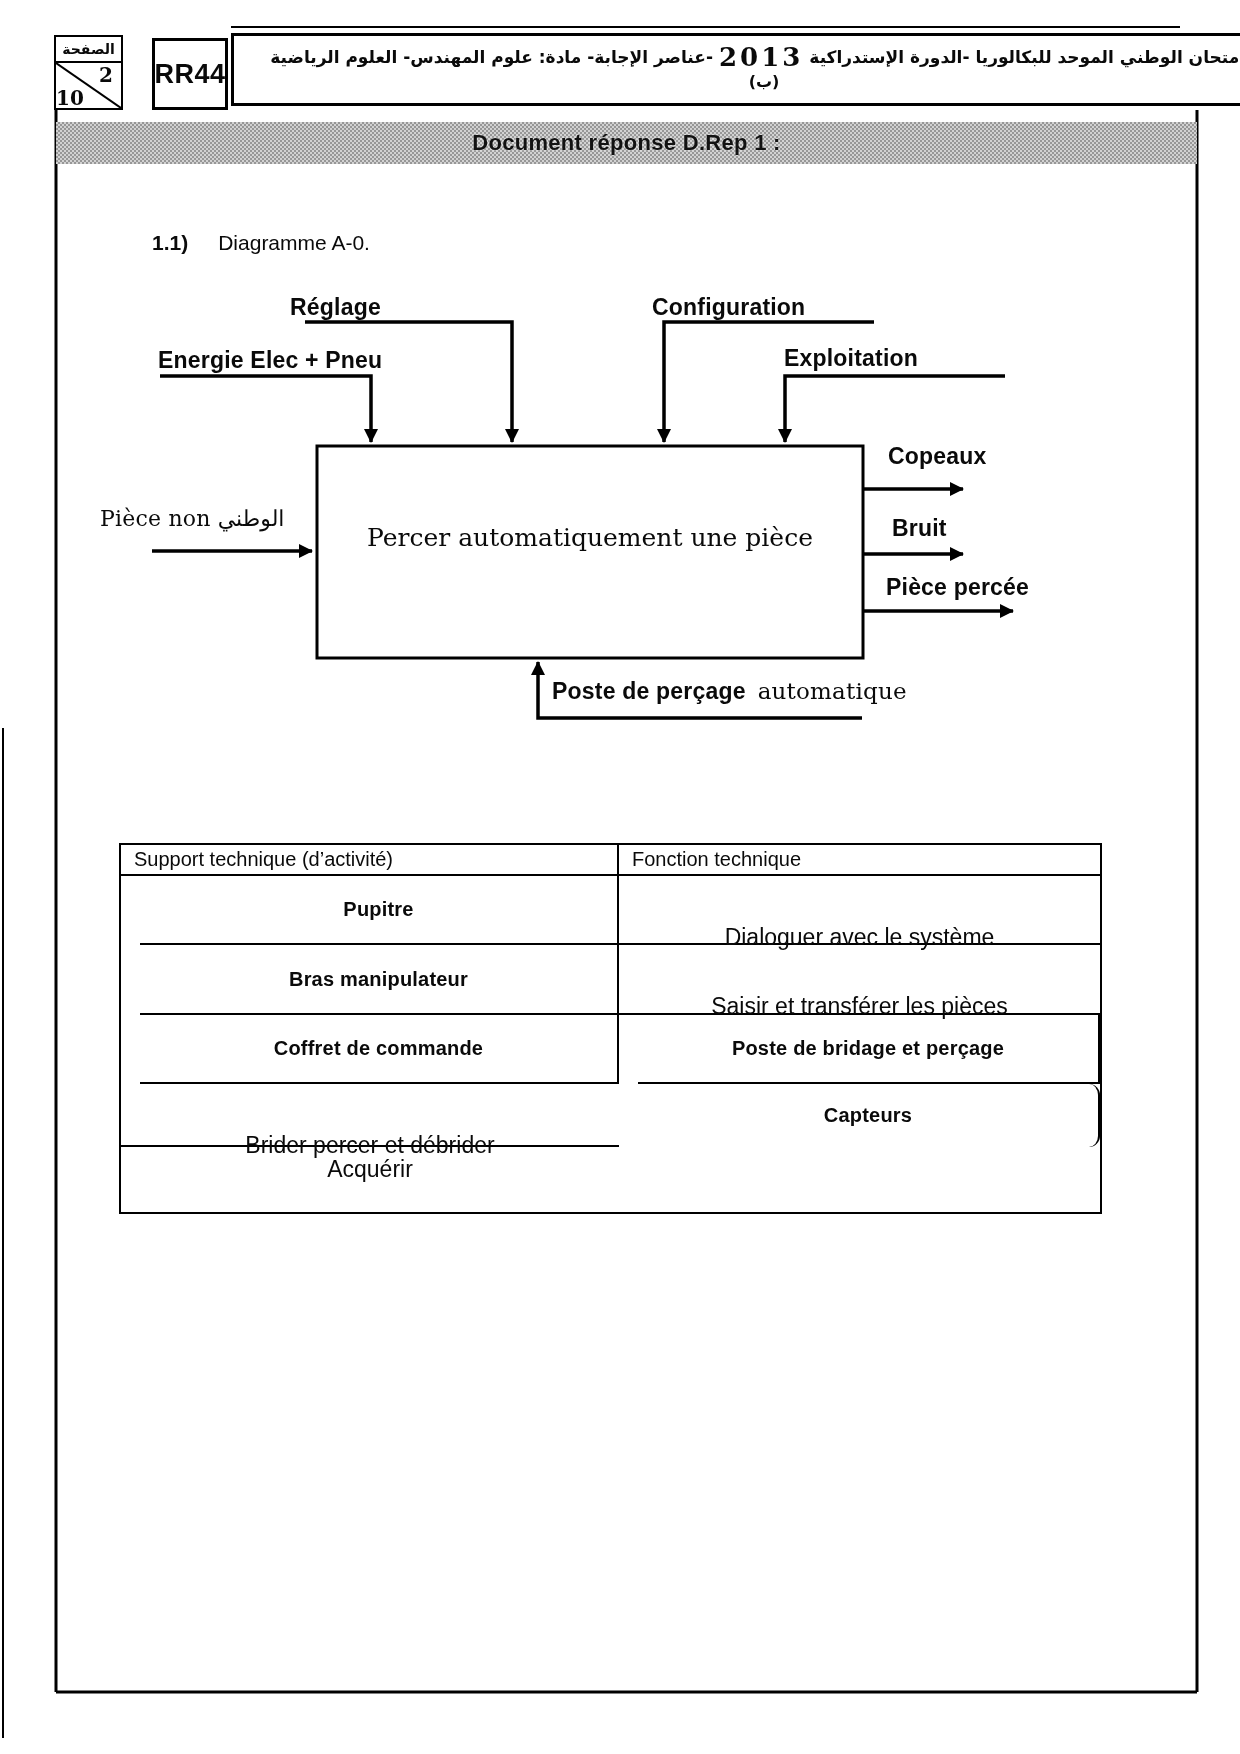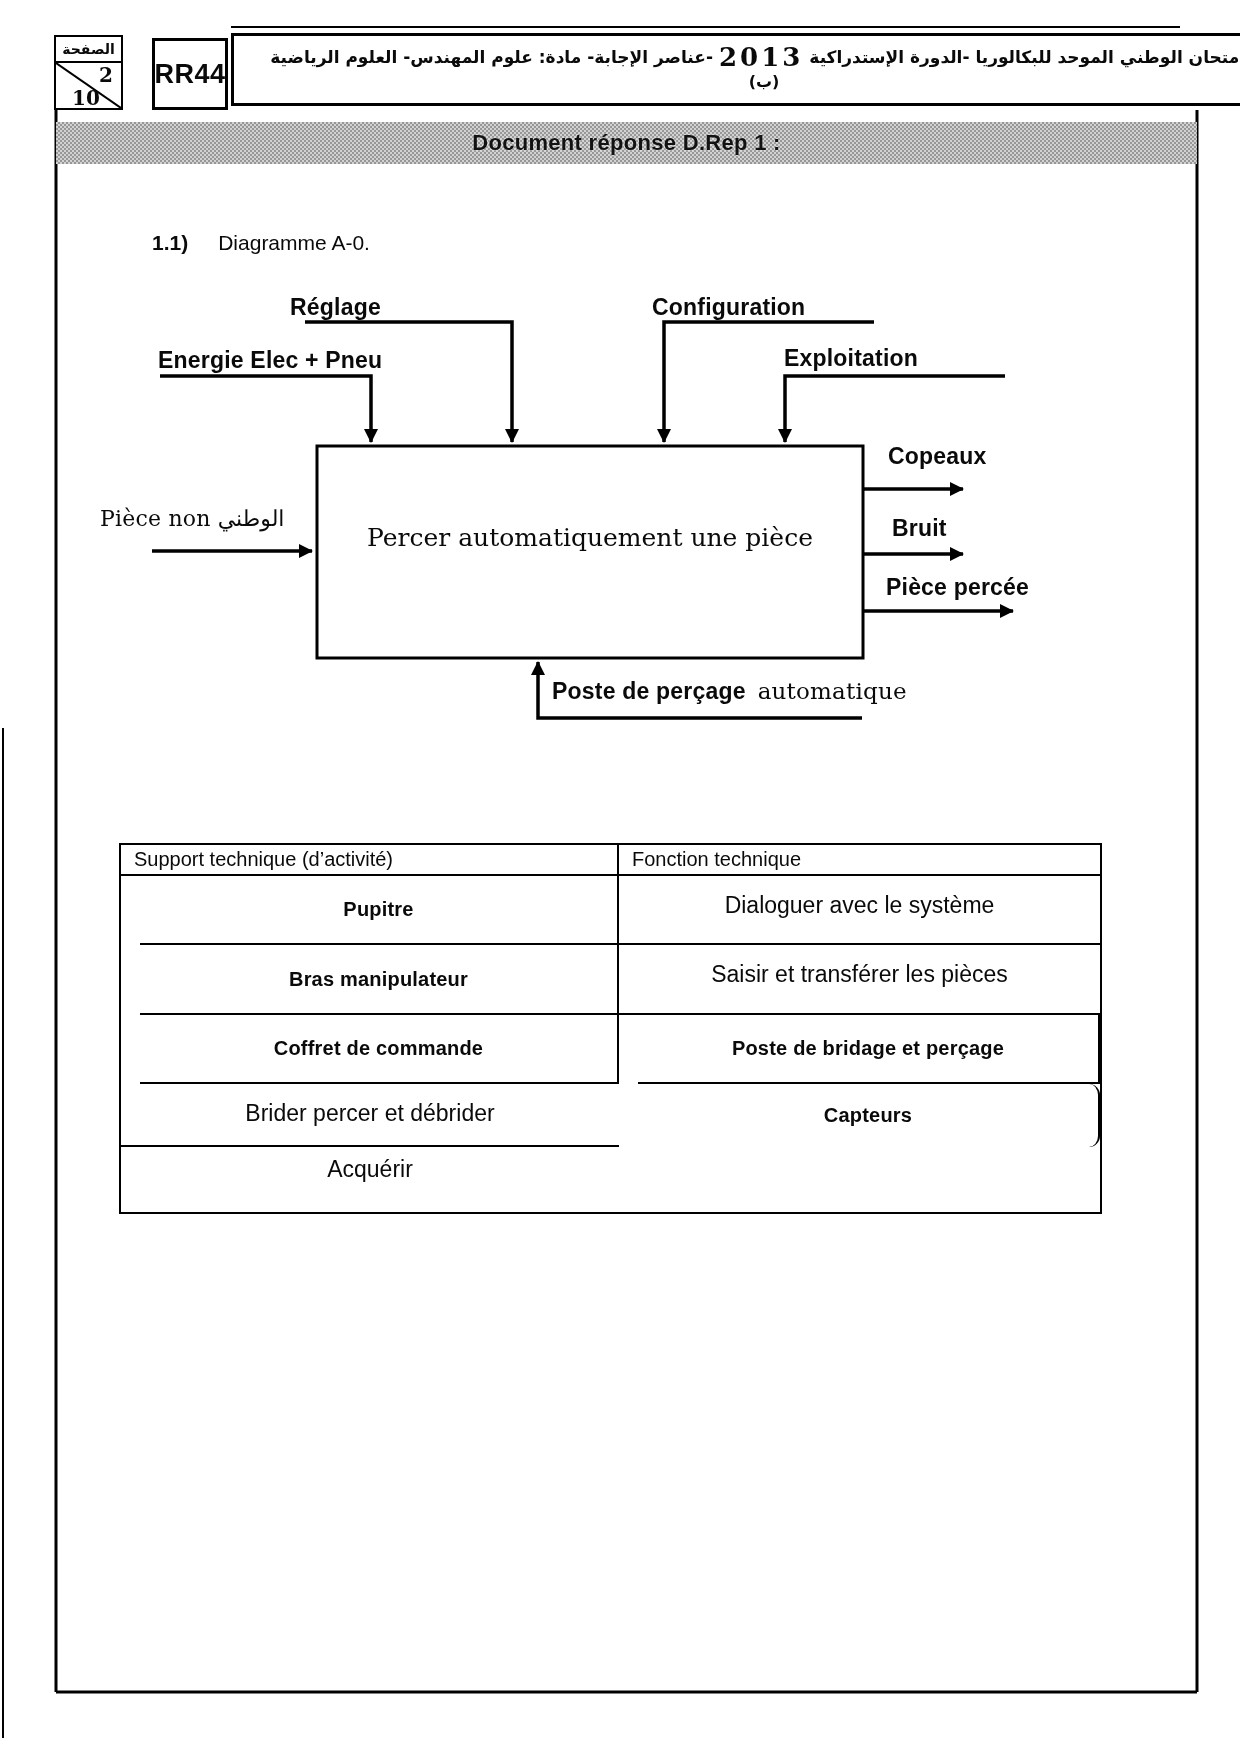--- a/index.html
+++ b/index.html
@@ -9,21 +9,21 @@
   
   .pagebox{position:absolute;left:54px;top:35px;width:69px;height:75px;
            border:2px solid #000;box-sizing:border-box;}
   .pagebox .cap{height:24px;border-bottom:2px solid #000;display:flex;align-items:center;
                 justify-content:center;font-family:"DejaVu Sans",sans-serif;font-weight:700;
                 font-size:14px;direction:rtl;}
   .pagebox .nums{position:relative;height:45px;}
   .pagebox .nums svg{position:absolute;inset:0;}
   .pagebox .num2{position:absolute;right:8px;top:0px;font-family:"DejaVu Serif",serif;
                  font-weight:700;font-size:20px;}
-  .pagebox .num10{position:absolute;left:16px;bottom:-2px;font-family:"DejaVu Serif",serif;
+  .pagebox .num10{position:absolute;left:0;bottom:-2px;font-family:"DejaVu Serif",serif;
                  font-weight:700;font-size:20px;}
   .codebox{position:absolute;left:152px;top:38px;width:76px;height:72px;border:3px solid #000;
            box-sizing:border-box;display:flex;align-items:center;justify-content:center;
            font-weight:700;font-size:27px;letter-spacing:0.5px;}
   .titlebox{position:absolute;left:231px;top:33px;width:1066px;height:73px;border:3px solid #000;
             box-sizing:border-box;direction:rtl;text-align:center;padding-top:6px;}
   .titlebox .l1{font-family:"DejaVu Sans",sans-serif;font-weight:700;font-size:17px;
                 white-space:nowrap;}
   .titlebox .year{display:inline-block;direction:ltr;font-family:"DejaVu Serif",serif;
                   font-weight:700;font-size:26px;letter-spacing:3px;vertical-align:-3px;
@@ -58,21 +58,21 @@
   .tbl{position:absolute;left:119px;top:843px;width:983px;border:2px solid #000;
        box-sizing:border-box;display:grid;grid-template-columns:498px 1fr;
        grid-template-rows:31px 69px 70px 69px 63px 65px;}
   .tbl .c{border-bottom:2px solid #000;box-sizing:border-box;position:relative;}
   .tbl .c.left{border-right:2px solid #000;}
   .tbl .c.last{border-bottom:none;border-radius:11px;}
   .tbl .hcell{display:flex;align-items:center;padding-left:13px;font-size:20px;}
   .tbl .scell{display:flex;align-items:center;justify-content:center;text-align:center;
               font-weight:700;font-size:20px;letter-spacing:0.2px;margin-left:19px;}
   .tbl .fcell{display:flex;justify-content:center;font-size:23px;}
-  .tbl .va-top{align-items:flex-start;padding-top:16px;}
+  .tbl .va-top{align-items:flex-start;padding-top:16px;margin-top:32px;}
   .tbl .va-top2{align-items:flex-start;padding-top:9px;}
   .tbl .va-bottom{align-items:flex-end;padding-bottom:5px;}
 </style>
 </head>
 <body>
 
 <svg class="overlay" width="1240" height="1754" viewBox="0 0 1240 1754">
   <defs>
     <marker id="arr" markerWidth="16" markerHeight="16" refX="13" refY="7" orient="auto" markerUnits="userSpaceOnUse">
       <path d="M0,0 L14,7 L0,14 z" fill="#000"></path>

